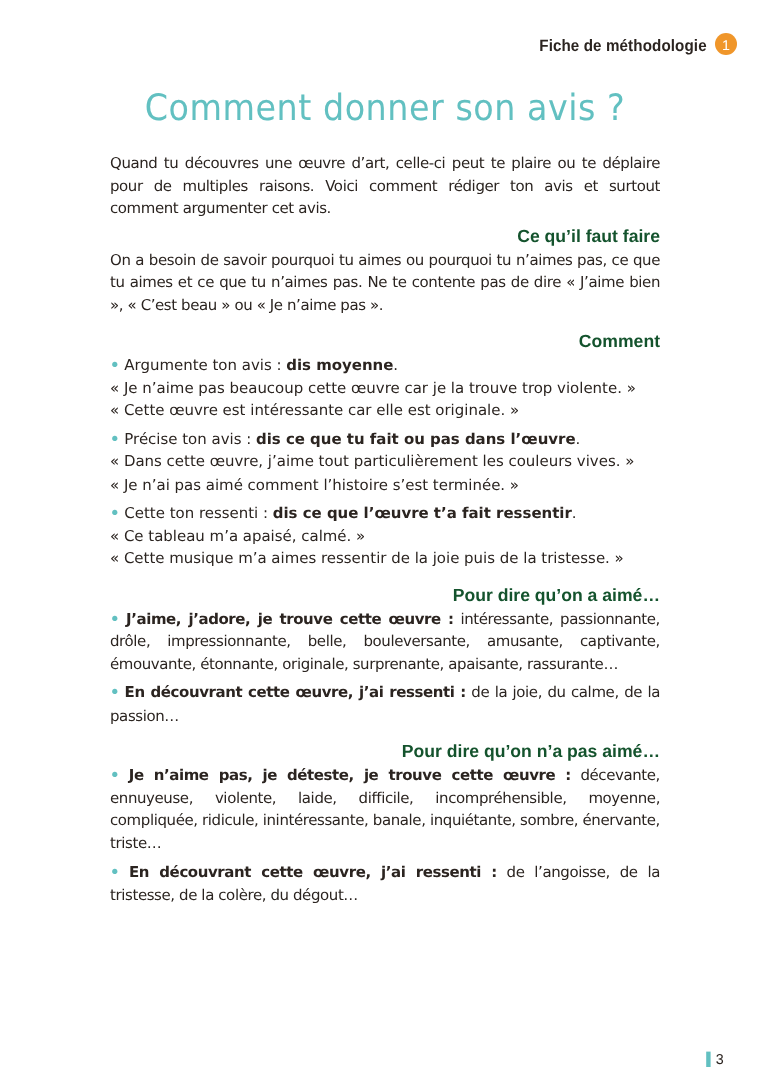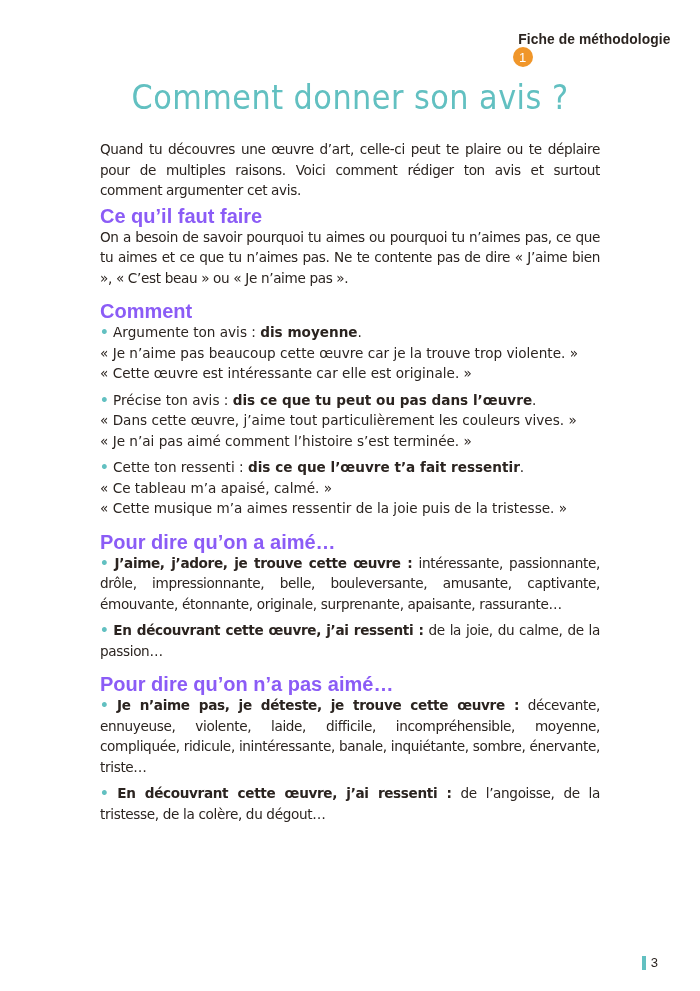--- a/index.html
+++ b/index.html
@@ -1,30 +1,30 @@
 <!DOCTYPE html>
 <html><head>
 <meta charset="utf-8">
 <style>
   html, body { margin: 0; padding: 0; background: #ffffff; }
   body { width: 700px; height: 991px; position: relative; overflow: hidden;
          font-family: "DejaVu Sans", sans-serif; color: #2b2420; }
-  .header { position: absolute; top: 30px; right: 30px; display: flex; align-items: flex-start; flex-direction: column; }
+  .header { position: absolute; top: 30px; right: 30px; display: flex; align-items: flex-end; }
   .header-label { font-family: "Liberation Sans", sans-serif; font-weight: bold; font-size: 15px;
                   color: #2b2420; letter-spacing: 0.1px; transform: scaleX(0.92); transform-origin: right center; }
   .header-badge { width: 20px; height: 20px; border-radius: 50%; background: #f0962a; color: #fff;
                   font-family: "Liberation Sans", sans-serif; font-size: 13px; display: flex; align-items: center;
                   justify-content: center; margin-left: 8px; }
   .title { position: absolute; top: 78px; left: 0; width: 700px; text-align: center;
            font-family: "DejaVu Sans", sans-serif; font-size: 33px; color: #62c0c1; font-weight: normal;
            letter-spacing: 0.5px; transform: scaleX(0.92); }
   .content { position: absolute; top: 139px; left: 100px; width: 500px; }
   p { margin: 0; font-size: 13.6px; line-height: 20.5px; text-align: justify; }
   .tight { letter-spacing: -0.35px; }
-  h2 { margin: 0; font-size: 20px; font-weight: bold; color: #8b5cf6; line-height: 22px; font-family: "Liberation Sans", sans-serif; }
+  h2 { margin: 0; font-size: 16px; font-weight: bold; color: #14532d; line-height: 22px; font-family: "Liberation Sans", sans-serif; text-align: right; }
   .intro { margin-bottom: 4px; }
   .sec { margin-bottom: 12px; }
   .block { margin-bottom: 6px; }
   .bullet { color: #62c0c1; font-weight: bold; }
   b { font-weight: bold; }
   .page-num { position: absolute; right: 42px; top: 955px; display: flex; align-items: center; }
   .page-bar { width: 4px; height: 14px; background: #62c0c1; margin-right: 5px; }
   .page-text { font-family: "Liberation Sans", sans-serif; font-size: 13px; color: #2b2420; }
 </style>
 </head>
@@ -48,21 +48,21 @@
   <div class="sec">
     <h2>Comment</h2>
 
     <div class="block">
       <p><span class="bullet">•</span> <span>Argumente ton avis : </span><b>dis moyenne</b><span>.</span></p>
       <p>« Je n’aime pas beaucoup cette œuvre car je la trouve trop violente. »</p>
       <p>« Cette œuvre est intéressante car elle est originale. »</p>
     </div>
 
     <div class="block">
-      <p><span class="bullet">•</span> <span>Précise ton avis : </span><b>dis ce que tu peut ou pas dans l’œuvre</b><span>.</span></p>
+      <p><span class="bullet">•</span> <span>Précise ton avis : </span><b>dis ce que tu fait ou pas dans l’œuvre</b><span>.</span></p>
       <p>« Dans cette œuvre, j’aime tout particulièrement les couleurs vives. »</p>
       <p>« Je n’ai pas aimé comment l’histoire s’est terminée. »</p>
     </div>
 
     <div class="block">
       <p><span class="bullet">•</span> <span>Cette ton ressenti : </span><b>dis ce que l’œuvre t’a fait ressentir</b><span>.</span></p>
       <p>« Ce tableau m’a apaisé, calmé. »</p>
       <p>« Cette musique m’a aimes ressentir de la joie puis de la tristesse. »</p>
     </div>
   </div>

